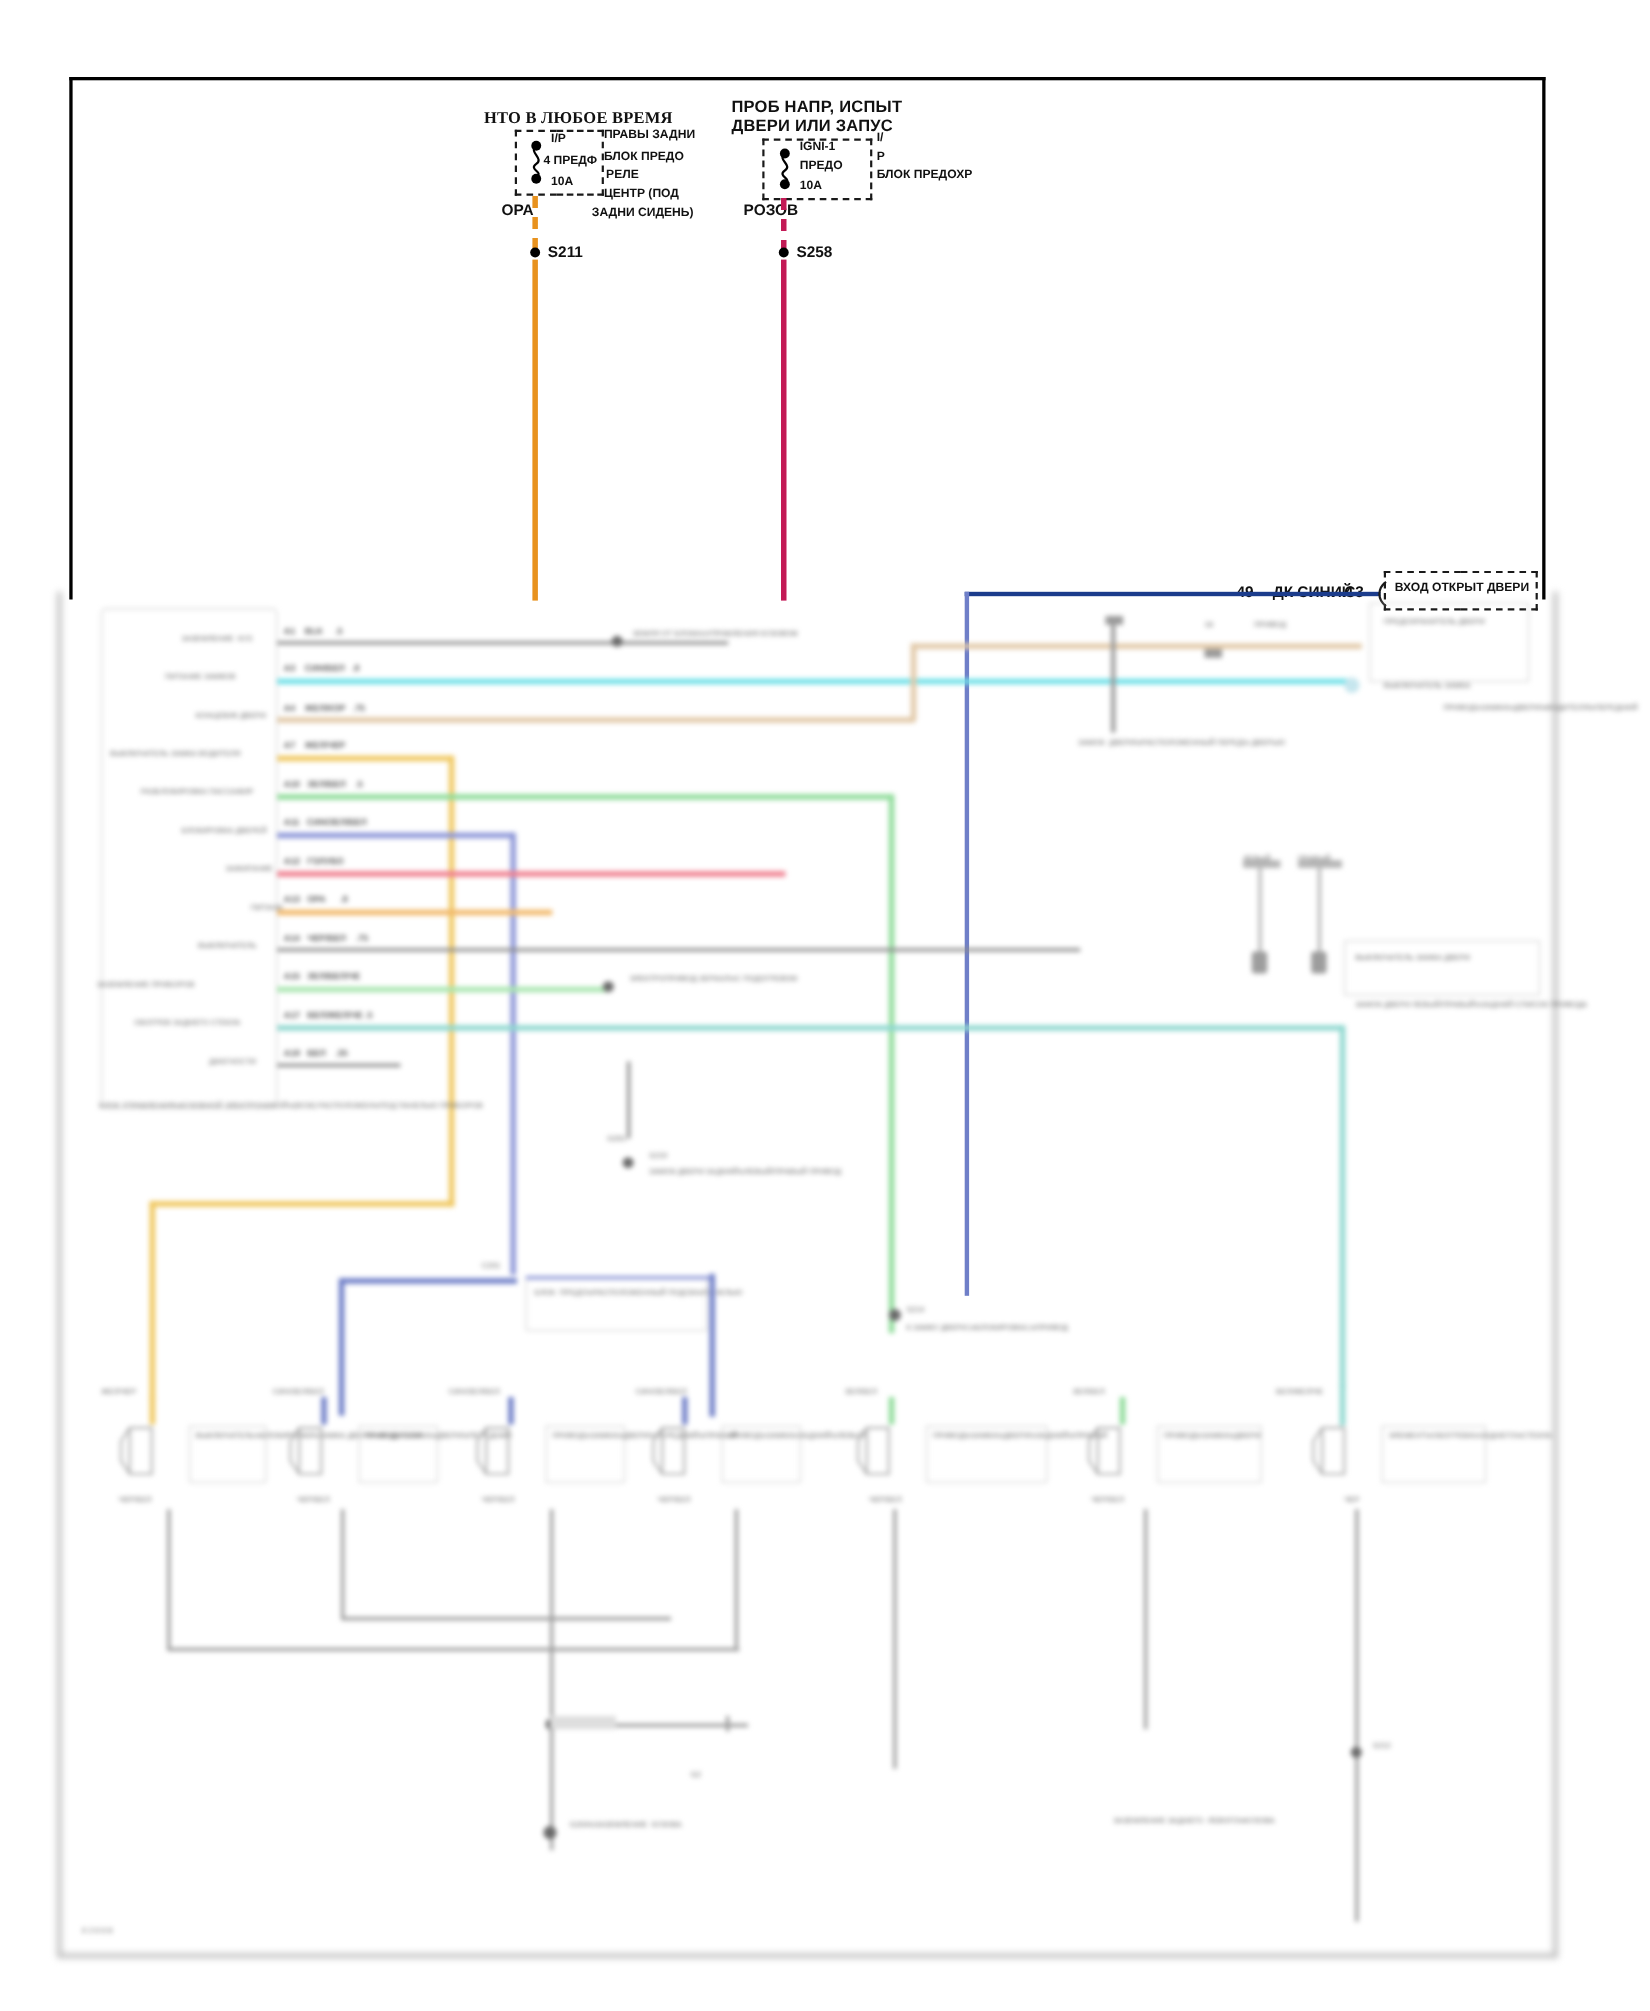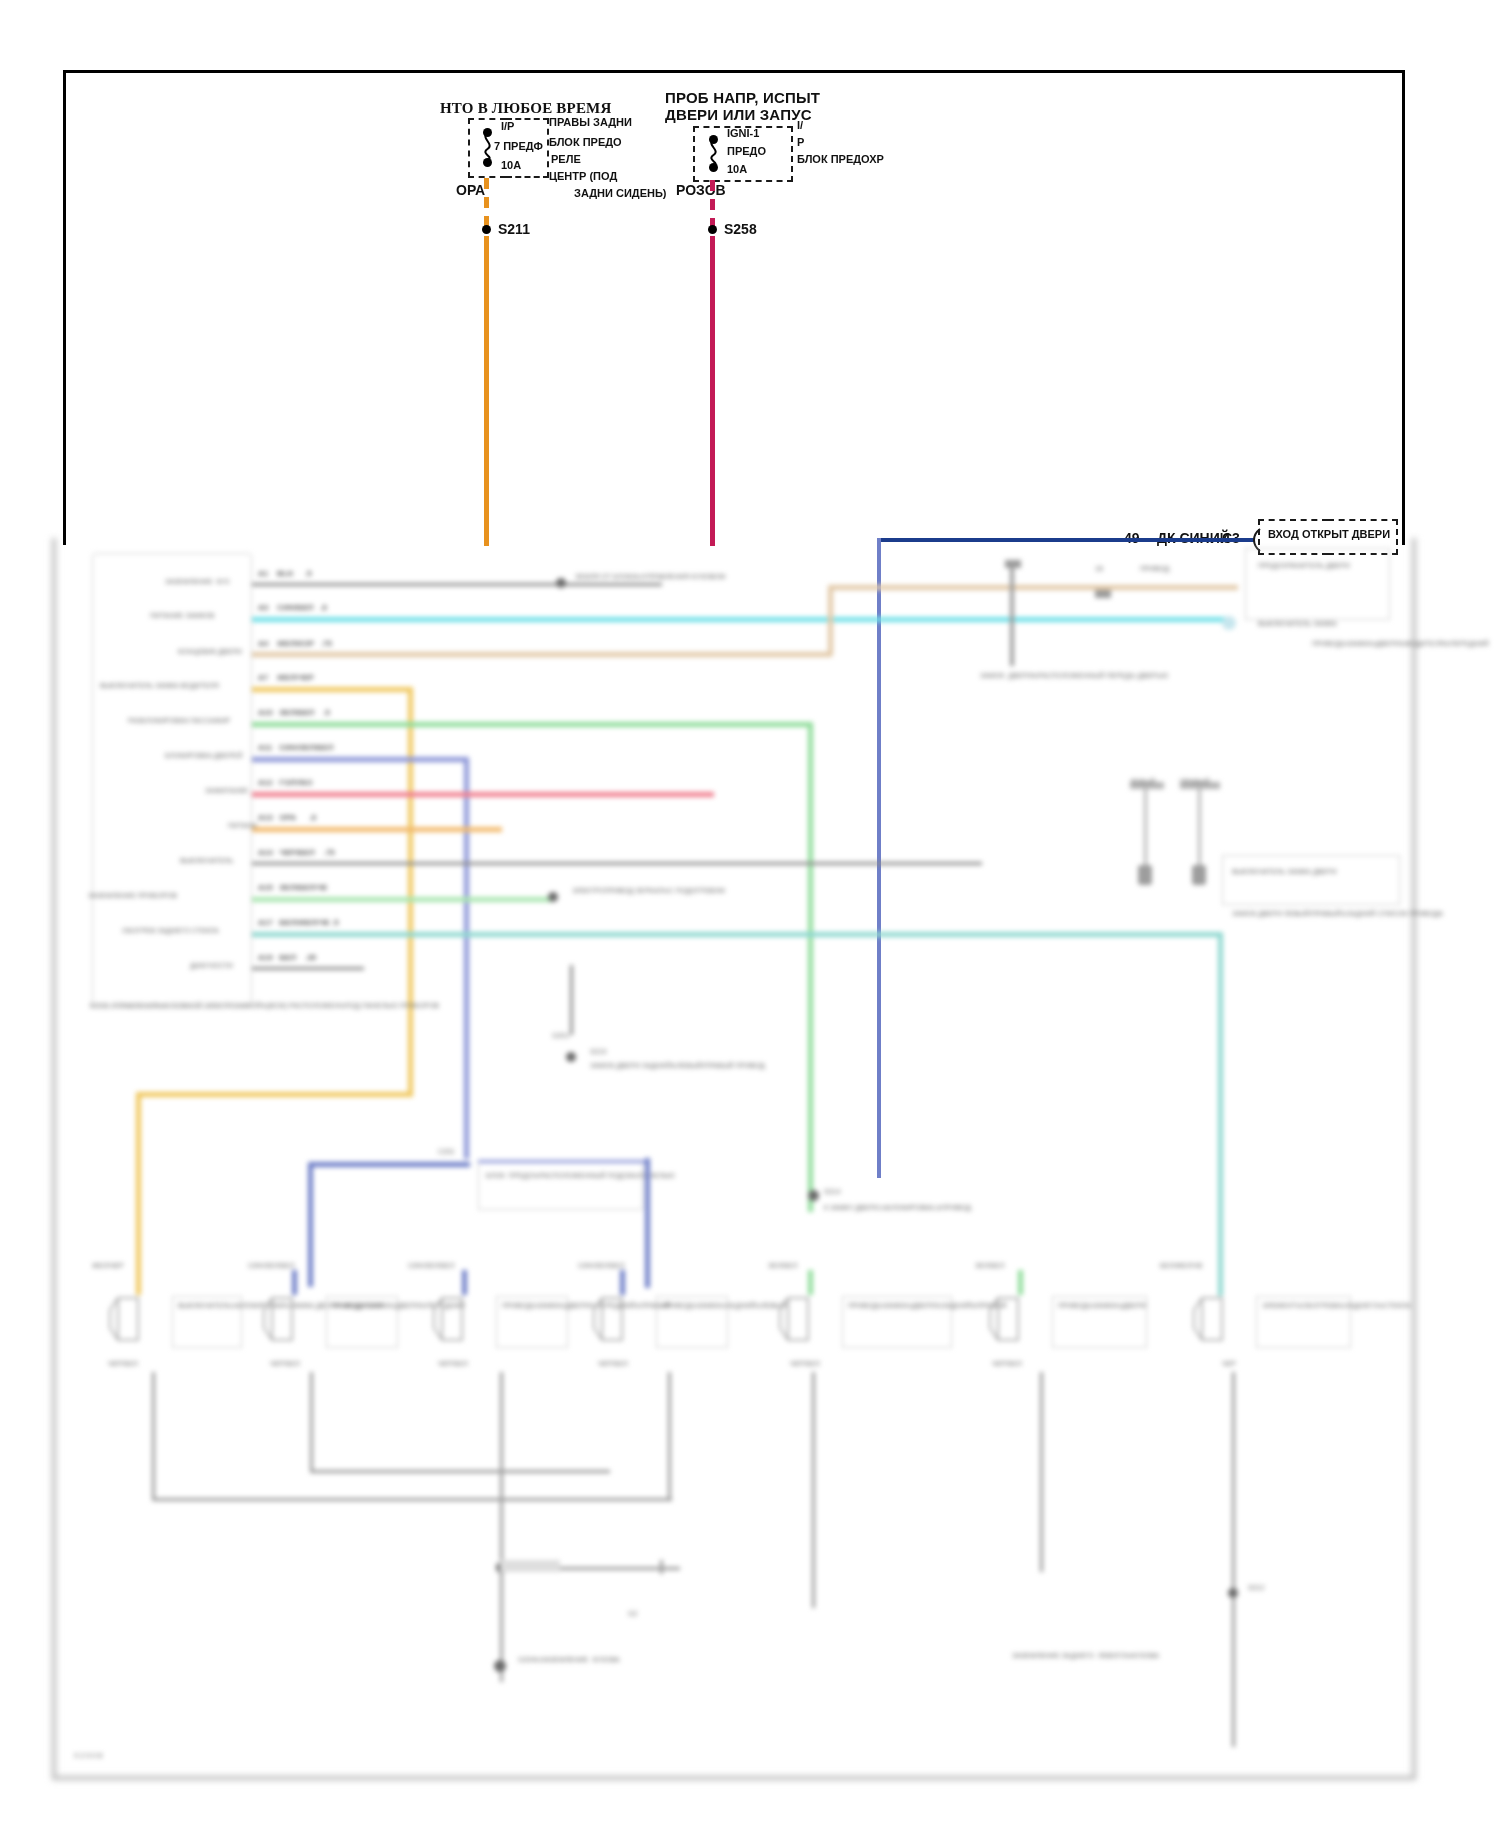--- a/index.html
+++ b/index.html
@@ -84,28 +84,28 @@
   <div class="bracket-l" style="left:468px;top:118px;width:38px;height:60px;"></div>
   <div class="bracket-r" style="left:506px;top:118px;width:43px;height:60px;"></div>
 
   <div class="node" style="left:483px;top:128px;"></div>
   <div class="node" style="left:483px;top:158px;"></div>
   <svg style="position:absolute;left:478px;top:130px;width:20px;height:32px;overflow:visible;">
     <path d="M9.5 3 C 2 8, 17 14, 9.5 19 C 2 24, 17 27, 9.5 30" stroke="#000" stroke-width="2" fill="none"></path>
   </svg>
 
   <div class="txt label-body" style="left:501px;top:120px;">I/P</div>
-  <div class="txt label-body" style="left:494px;top:140px;">7 ПРЕДФ</div>
+  <div class="txt label-body" style="left:494px;top:140px;">4 ПРЕДФ</div>
   <div class="txt label-body" style="left:501px;top:159px;">10A</div>
 
   <div class="txt label-body" style="left:549px;top:116px;">ПРАВЫ ЗАДНИ</div>
   <div class="txt label-body" style="left:549px;top:136px;">БЛОК ПРЕДО</div>
   <div class="txt label-body" style="left:551px;top:153px;">РЕЛЕ</div>
   <div class="txt label-body" style="left:549px;top:170px;">ЦЕНТР (ПОД</div>
-  <div class="txt label-body" style="left:574px;top:187px;">ЗАДНИ СИДЕНЬ)</div>
+  <div class="txt label-body" style="left:538px;top:187px;">ЗАДНИ СИДЕНЬ)</div>
 
   <div class="txt label-code" style="left:456px;top:183px;">ОРА</div>
 
   <div style="position:absolute;left:484px;top:178px;width:5px;height:54px;
               background:repeating-linear-gradient(to bottom,#E8921E 0 11px,transparent 11px 19px);"></div>
   <div class="node" style="left:482px;top:225px;"></div>
   <div class="txt label-code" style="left:498px;top:222px;">S211</div>
   <div style="position:absolute;left:484px;top:236px;width:5px;height:310px;background:#E8921E;"></div>
 
   <div class="txt label-hdr" style="left:665px;top:90px;">ПРОБ НАПР, ИСПЫТ</div>

